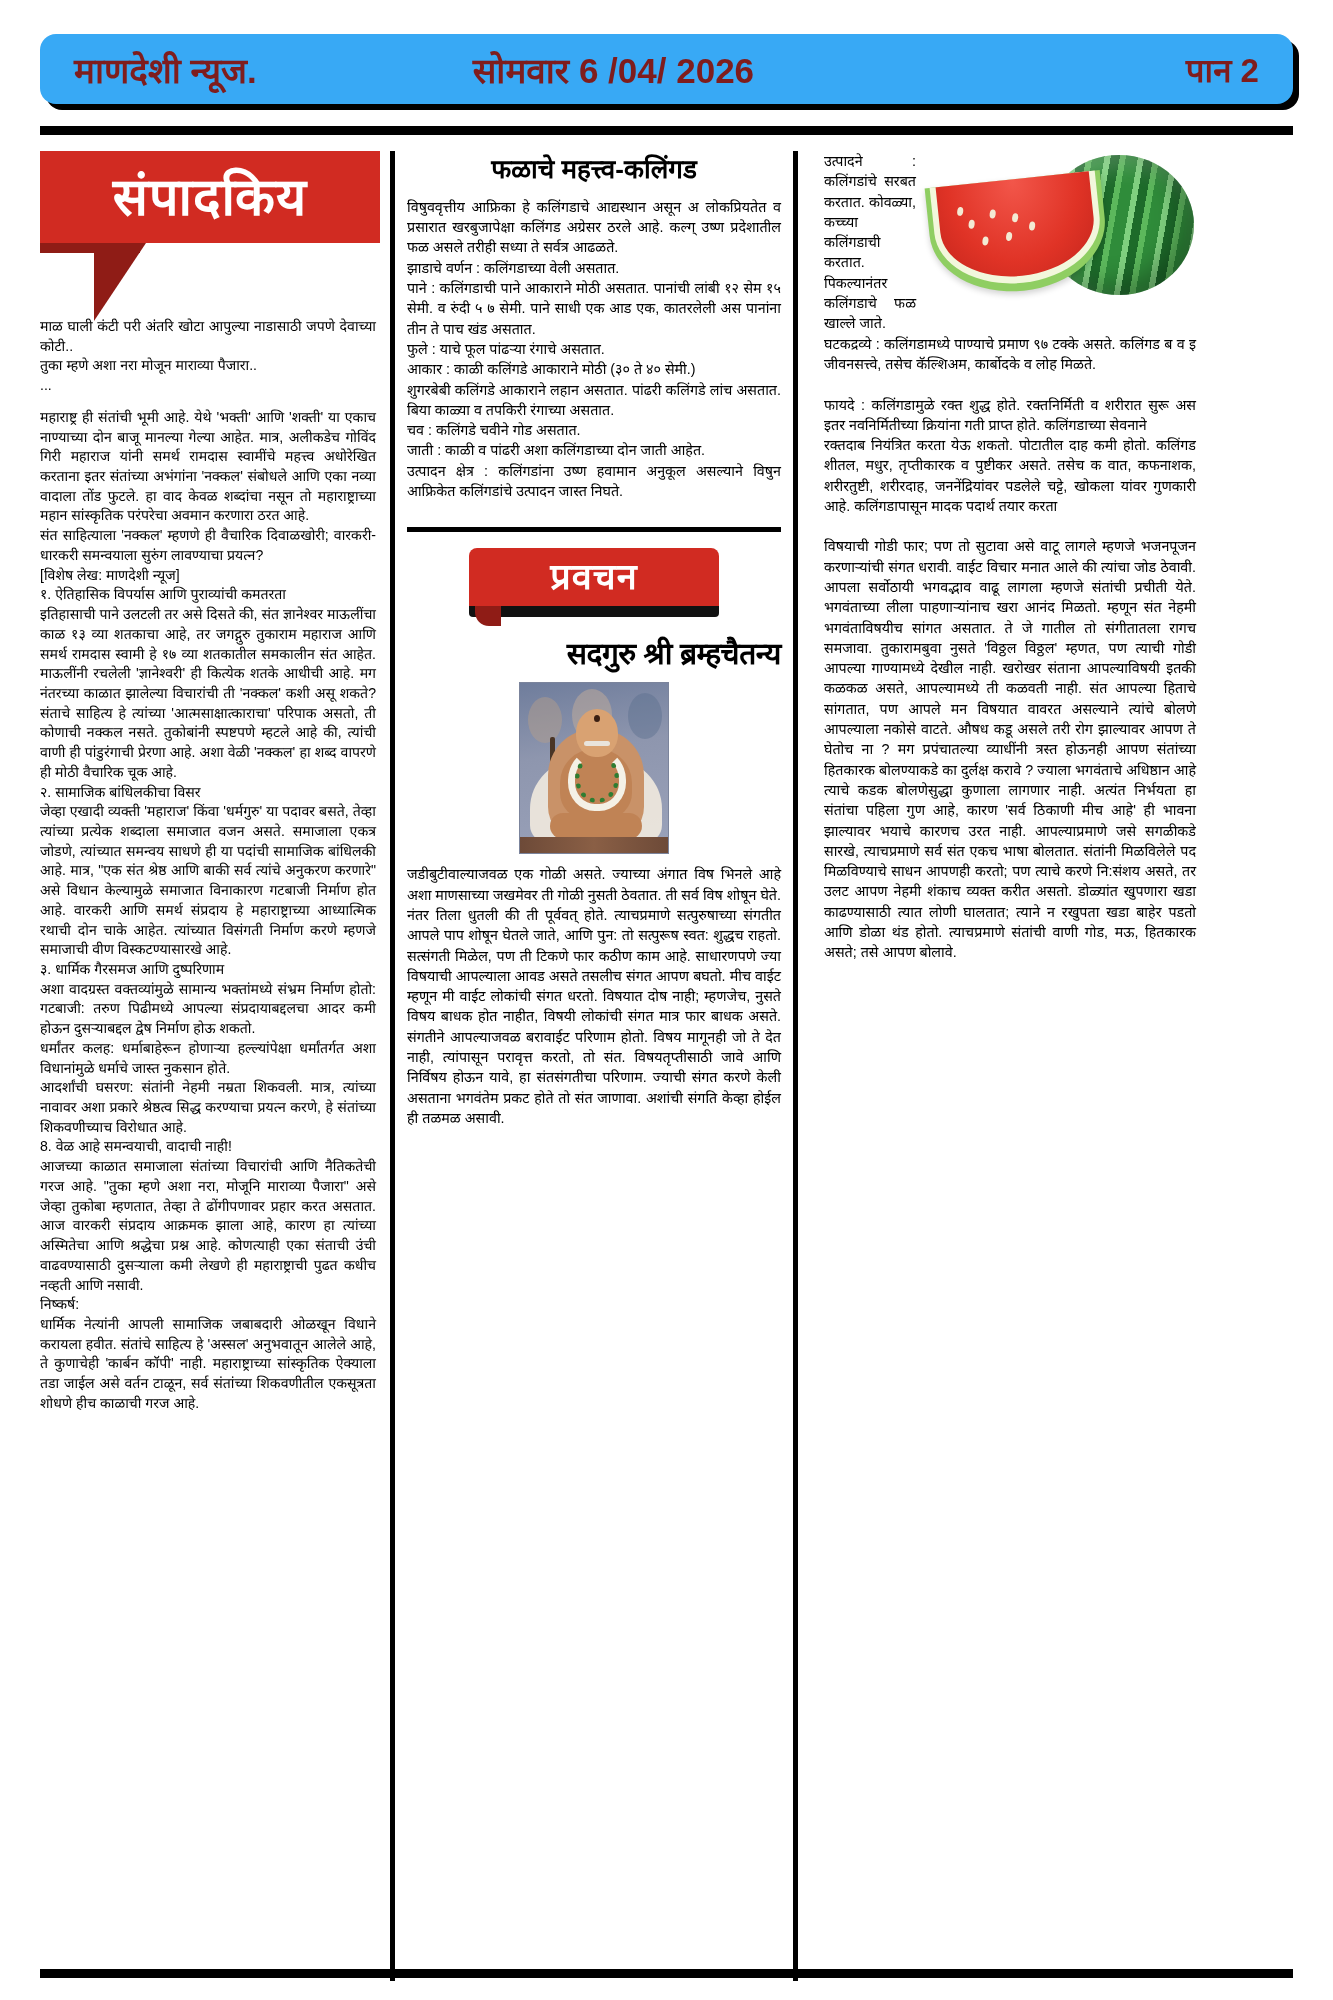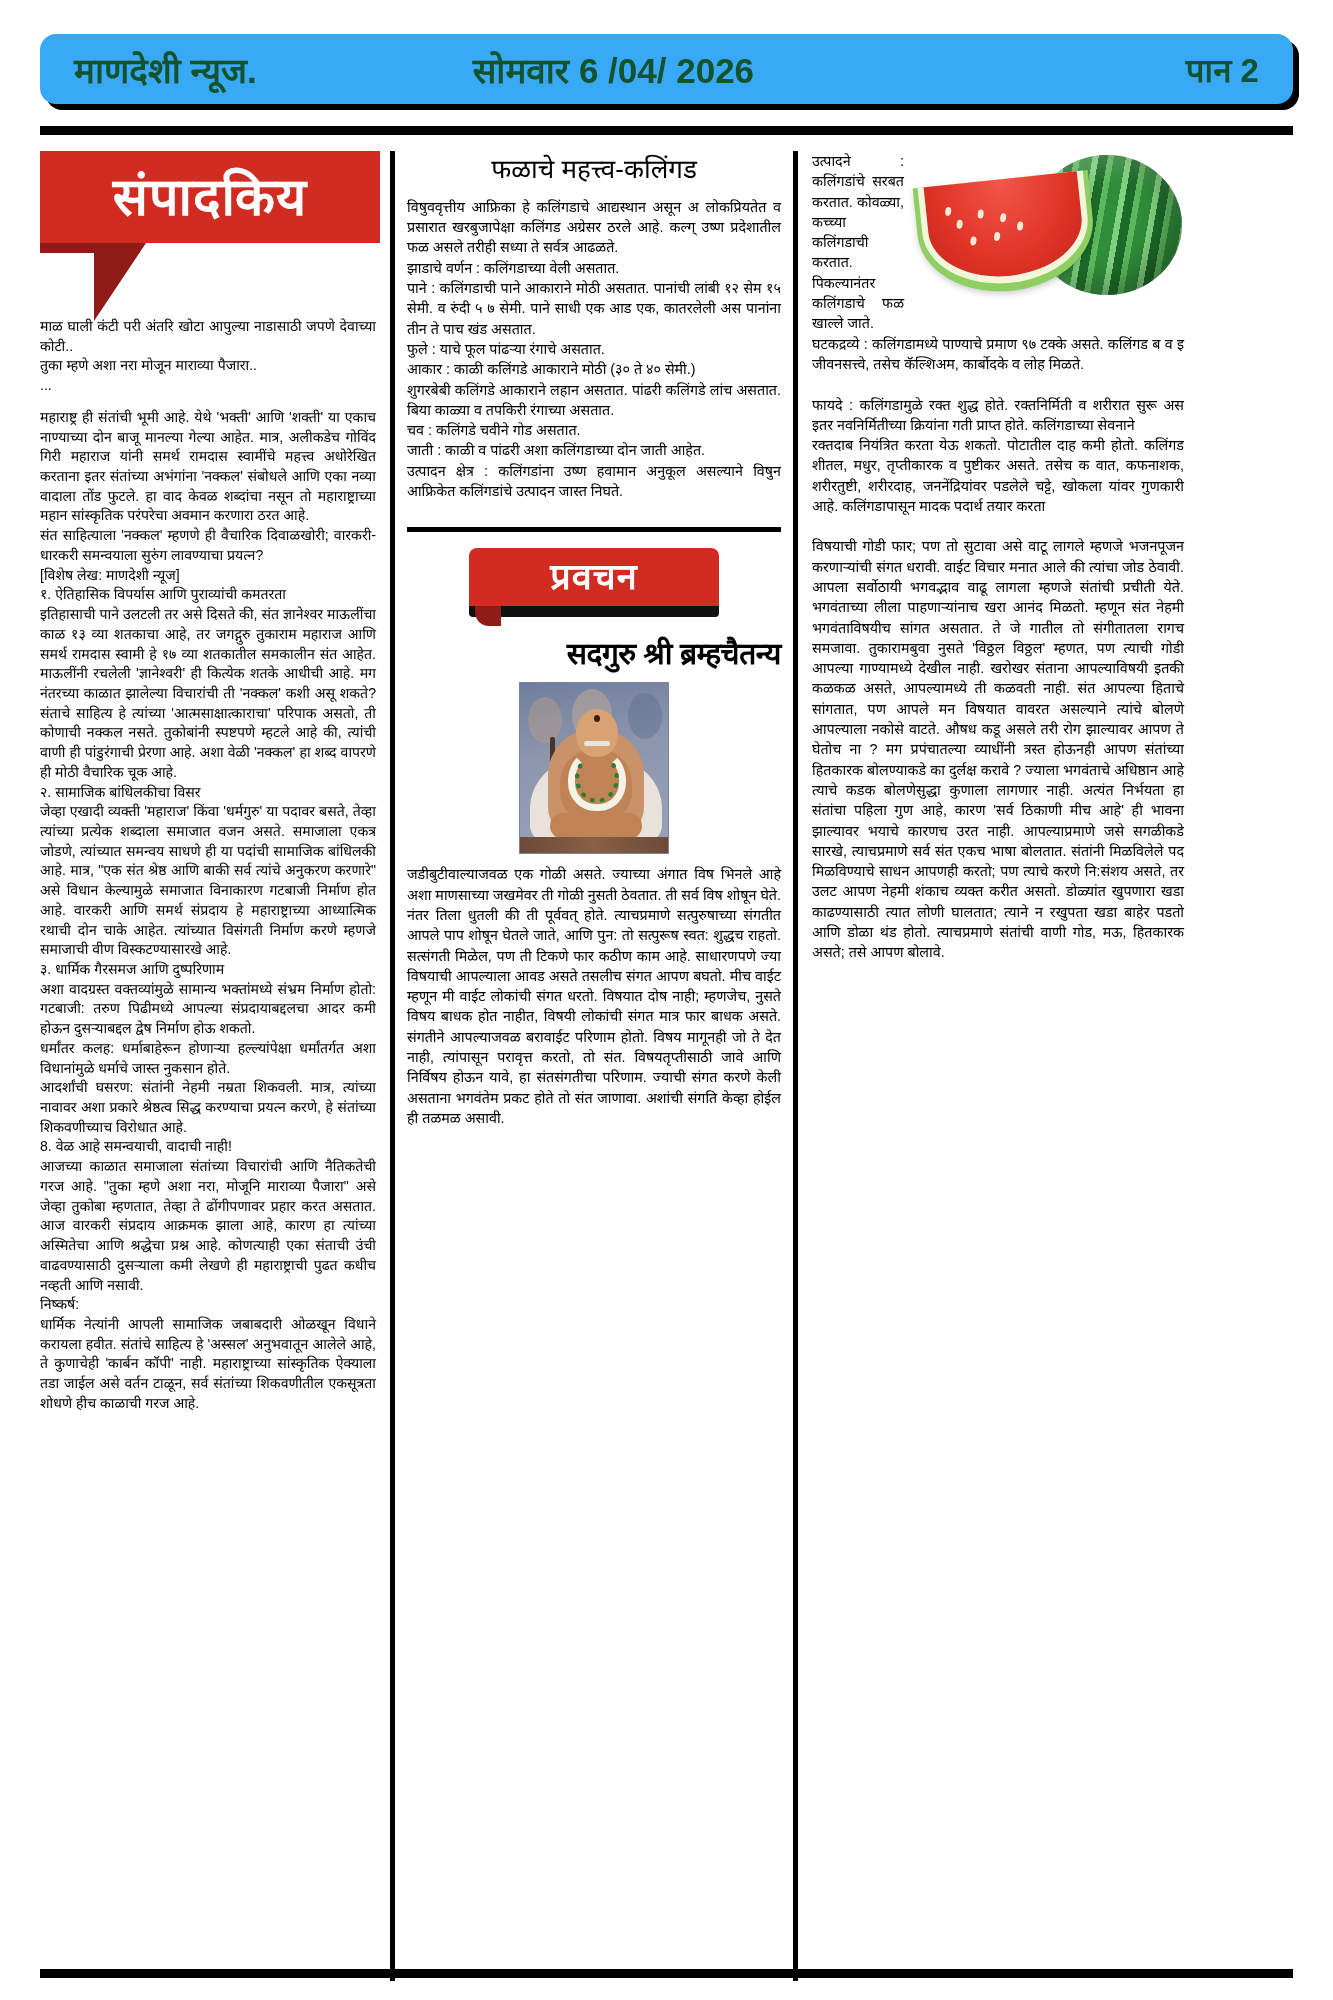--- a/index.html
+++ b/index.html
@@ -32,21 +32,21 @@
     border-radius: 16px;
   }
   .masthead {
     position: relative;
     background: #38a9f5;
     border-radius: 16px;
     height: 70px;
     display: flex;
     align-items: center;
     padding: 0 34px;
-    color: #14532d;
+    color: #7f1d1d;
   }
   .mh-title {
     font-size: 35px;
     font-weight: bold;
     letter-spacing: 0px;
     white-space: nowrap;
   }
   .mh-date {
     font-size: 35px;
     font-weight: bold;
@@ -77,21 +77,21 @@
     display: flex;
     margin: 16px 14px 0 14px;
     height: 1830px;
   }
   .col {
     position: relative;
   }
   .col1 { width: 350px; padding-right: 14px; }
   .vrule { width: 5px; background: #000; flex: 0 0 5px; margin: 0 0px; }
   .col2 { width: 398px; padding: 0 12px; }
-  .col3 { width: 398px; padding: 0 12px 0 14px; }
+  .col3 { width: 398px; padding: 0 12px 0 14px; margin-left: 12px; }
 
   
   .flag {
     position: relative;
     width: 340px;
   }
   .flag-body {
     background: #d12b22;
     height: 92px;
     display: flex;
@@ -155,21 +155,21 @@
     white-space: pre-wrap;
     word-break: break-word;
     font-family: "Liberation Sans", "DejaVu Sans", sans-serif;
   }
   .body-txt.c1 { font-size: 14.1px; line-height: 1.40; }
   .spacer-sm { height: 12px; }
 
   
   .headline {
     font-size: 26px;
-    font-weight: normal;
+    font-weight: bold;
     text-align: center;
     line-height: 1.15;
     margin: 4px 0 12px 0;
   }
   .subhead {
     font-size: 30px;
     font-weight: bold;
     text-align: right;
     line-height: 1.2;
     margin: 6px 0 10px 0;

